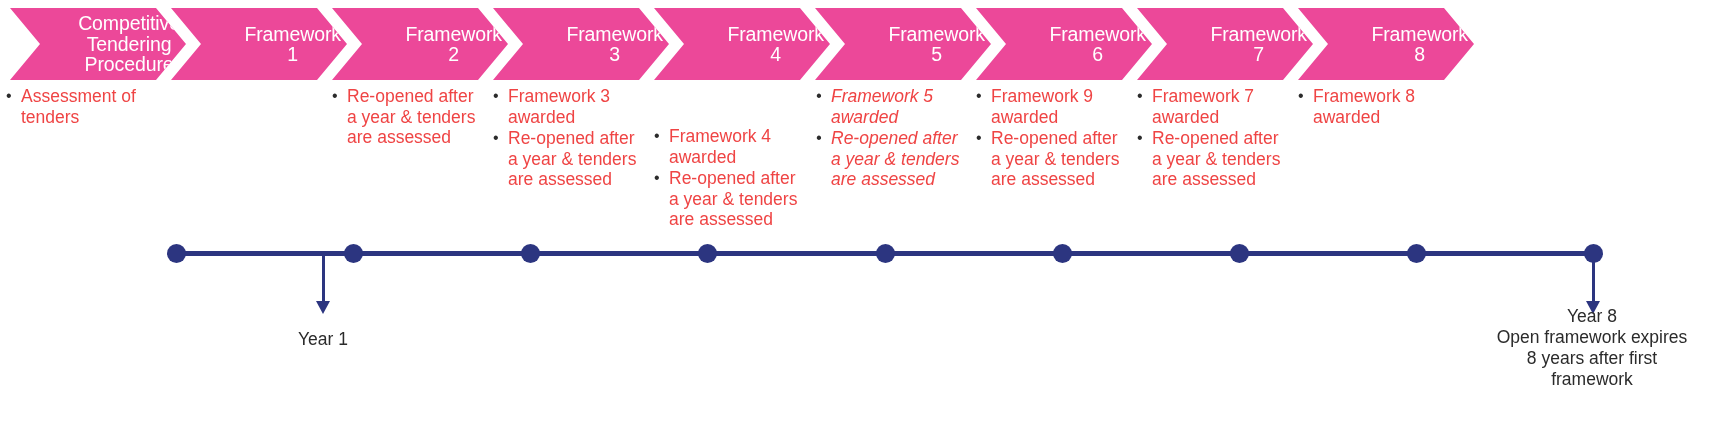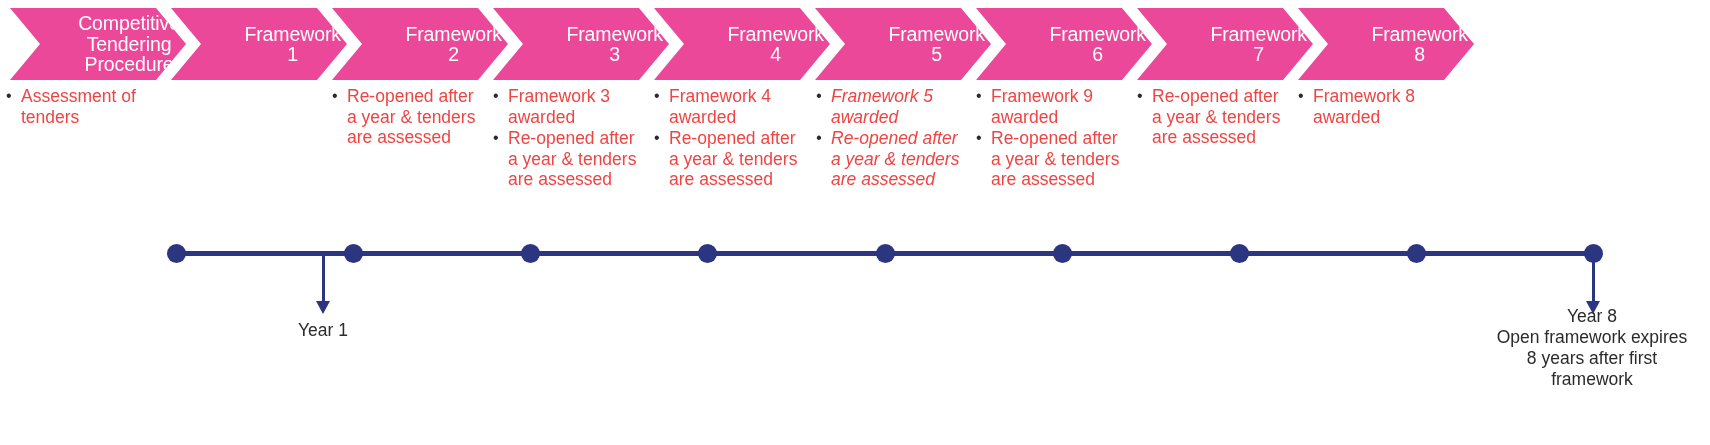--- a/index.html
+++ b/index.html
@@ -103,21 +103,21 @@
     </ul>
   </div>
 
   <div class="col" style="left:492px;width:155px;">
     <ul>
       <li>Framework 3 awarded</li>
       <li>Re-opened after a year &amp; tenders are assessed</li>
     </ul>
   </div>
 
-  <div class="col" style="left:653px;width:155px;">
+  <div class="col" style="left:653px;width:155px;margin-top:40px;">
     <ul>
       <li>Framework 4 awarded</li>
       <li>Re-opened after a year &amp; tenders are assessed</li>
     </ul>
   </div>
 
   <div class="col" style="left:815px;width:155px;font-style:italic;">
     <ul>
       <li>Framework 5 awarded</li>
       <li>Re-opened after a year &amp; tenders are assessed</li>
@@ -126,20 +126,21 @@
 
   <div class="col" style="left:975px;width:155px;">
     <ul>
       <li>Framework 9 awarded</li>
       <li>Re-opened after a year &amp; tenders are assessed</li>
     </ul>
   </div>
 
   <div class="col" style="left:1136px;width:155px;">
     <ul>
+      <li>Framework 7 awarded</li>
       <li>Re-opened after a year &amp; tenders are assessed</li>
     </ul>
   </div>
 
   <div class="col" style="left:1297px;width:160px;">
     <ul>
       <li>Framework 8 awarded</li>
     </ul>
   </div>
 
@@ -150,21 +151,21 @@
   <div class="tl-dot" style="left:521px;top:244px;"></div>
   <div class="tl-dot" style="left:698px;top:244px;"></div>
   <div class="tl-dot" style="left:876px;top:244px;"></div>
   <div class="tl-dot" style="left:1053px;top:244px;"></div>
   <div class="tl-dot" style="left:1230px;top:244px;"></div>
   <div class="tl-dot" style="left:1407px;top:244px;"></div>
   <div class="tl-dot" style="left:1584px;top:244px;"></div>
 
   <div class="tl-arrow" style="left:322px;top:255px;height:48px;"></div>
   <div class="tl-arrow-head" style="left:316px;top:301px;"></div>
-  <div class="tl-caption" style="left:223px;top:320px;width:200px;">Year 1</div>
+  <div class="tl-caption" style="left:223px;top:329px;width:200px;">Year 1</div>
 
   <div class="tl-arrow" style="left:1592px;top:255px;height:48px;"></div>
   <div class="tl-arrow-head" style="left:1586px;top:301px;"></div>
   <div class="tl-caption" style="left:1386px;top:306px;width:412px;">Year 8
 Open framework expires
 8 years after first
 framework</div>
 
 </div>
 

